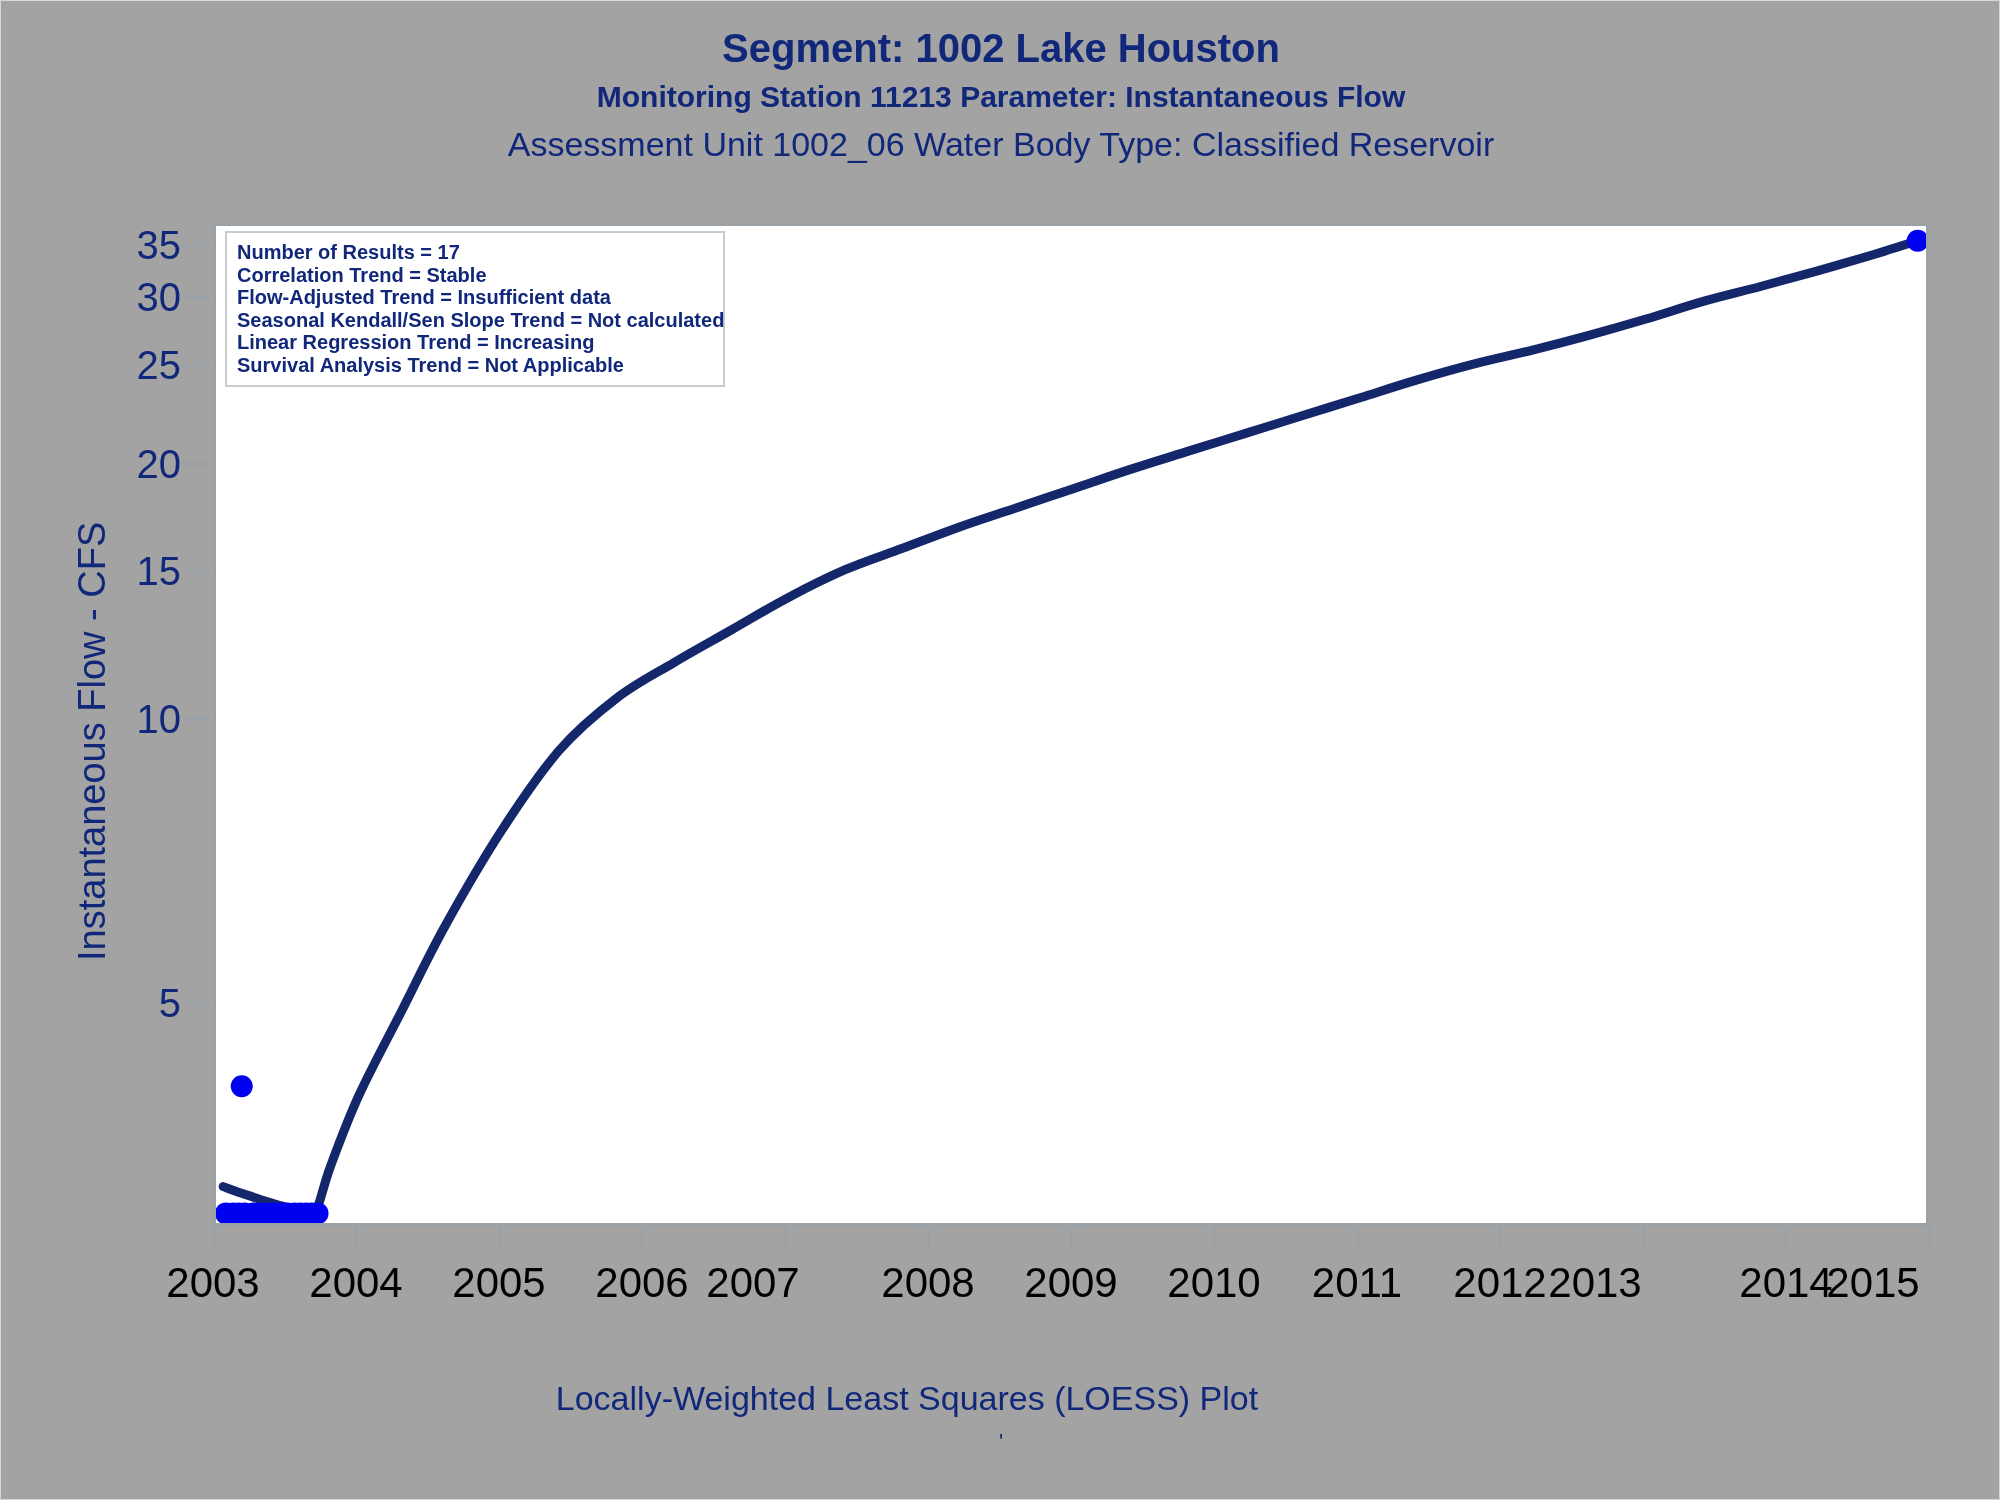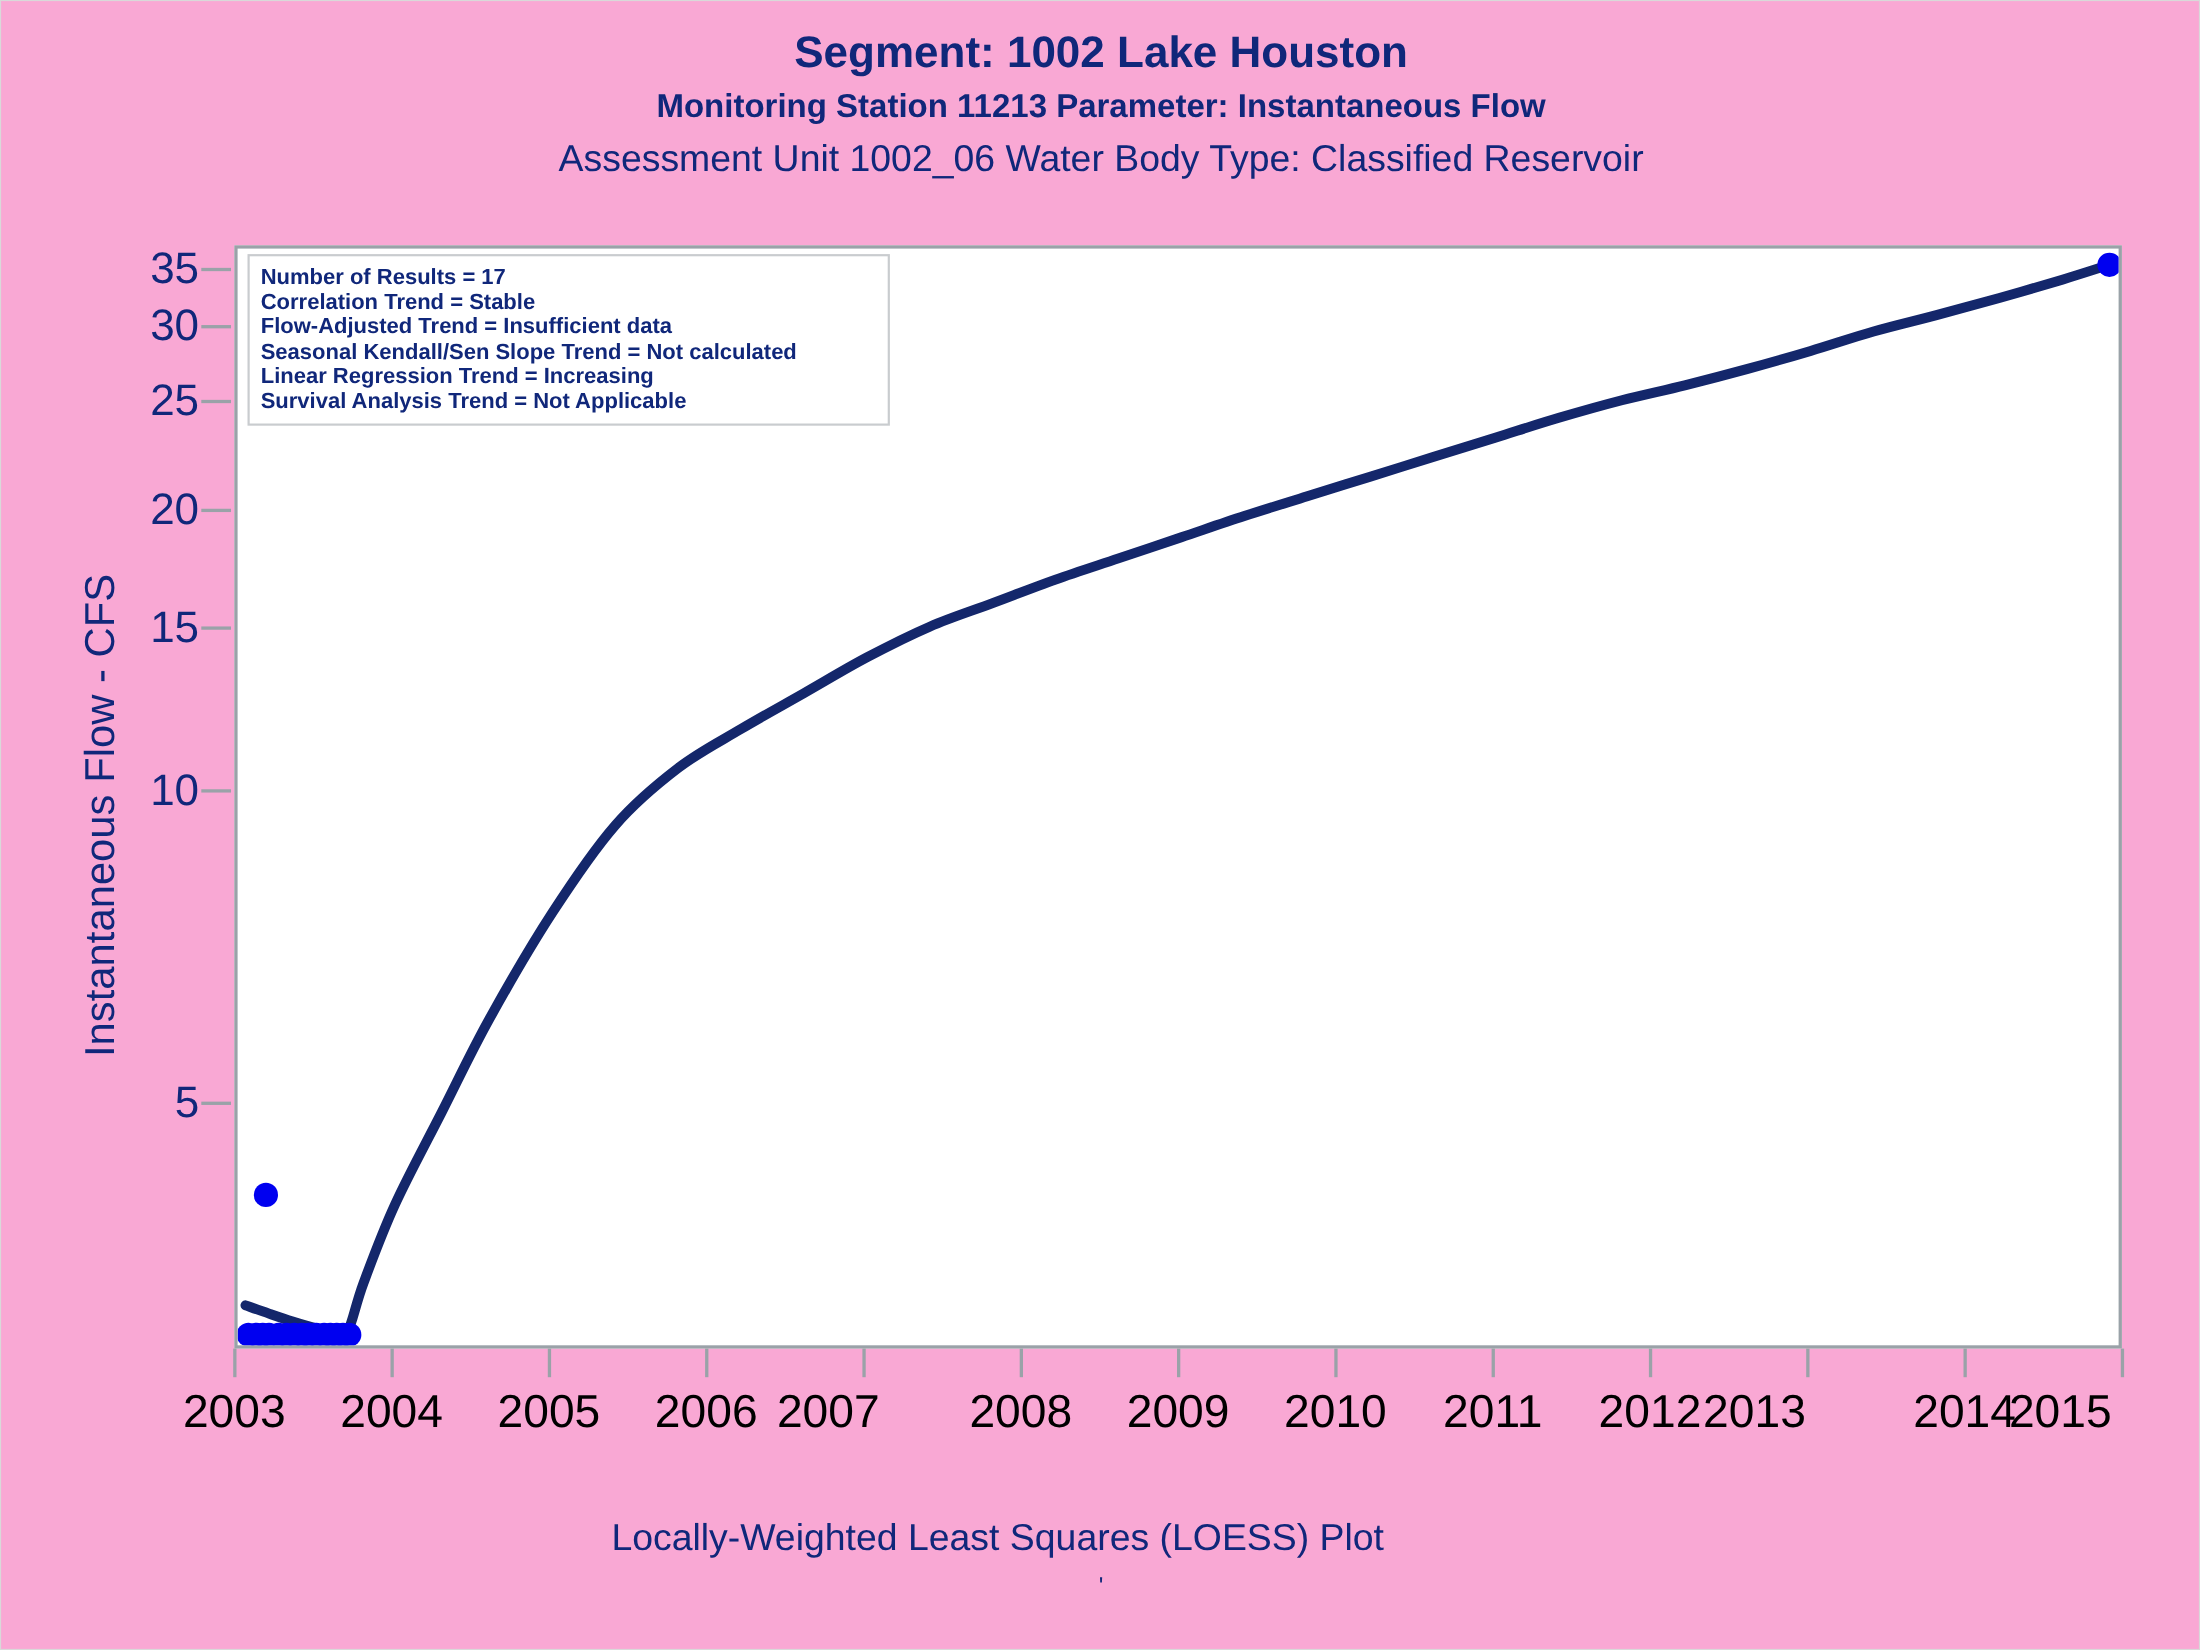--- a/index.html
+++ b/index.html
@@ -13,21 +13,21 @@
     height: 1500px;
     font-family: "Liberation Sans", sans-serif;
     position: relative;
     overflow: hidden;
   }
   #root {
     position: absolute;
     left: 0; top: 0;
     width: 2000px;
     height: 1500px;
-    background: #f9a8d4;
+    background: #a3a3a3;
     border: 1px solid #d9d9d9;
     box-sizing: border-box;
   }
 
   
   .title-block {
     position: absolute;
     left: 0;
     top: 22px;
     width: 2000px;
@@ -75,21 +75,21 @@
   svg.series {
     position: absolute;
     left: 0; top: 0;
   }
 
   
   .annot-box {
     position: absolute;
     left: 224px;
     top: 230px;
-    width: 584px;
+    width: 500px;
     border: 2px solid #c9cccf;
     background: #ffffff;
     box-sizing: border-box;
     padding: 8px 10px 9px 10px;
   }
   .annot-line {
     color: #10277a;
     font-size: 20px;
     font-weight: bold;
     line-height: 22.5px;

